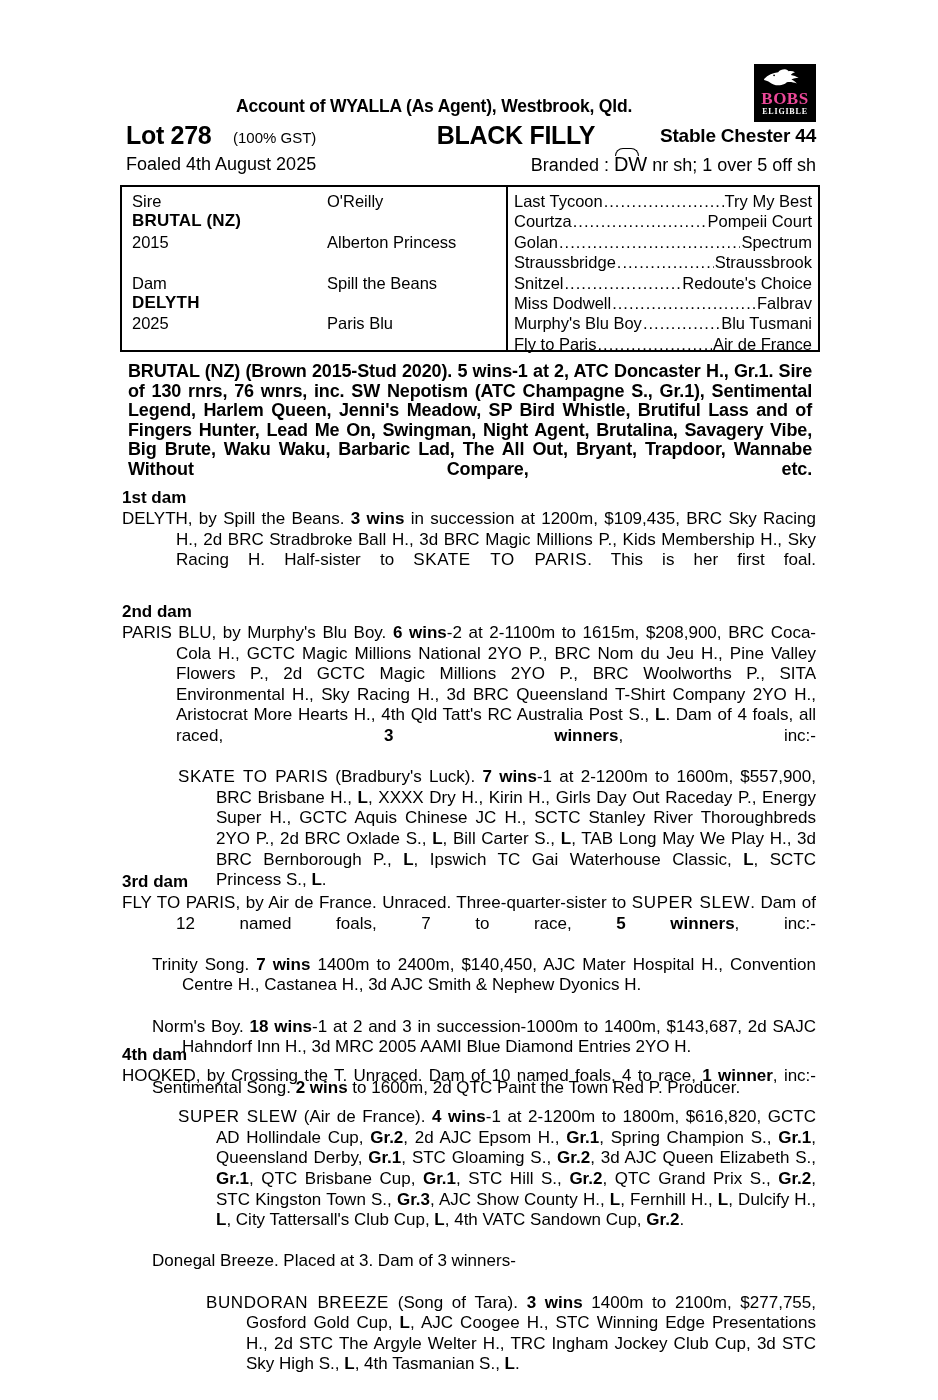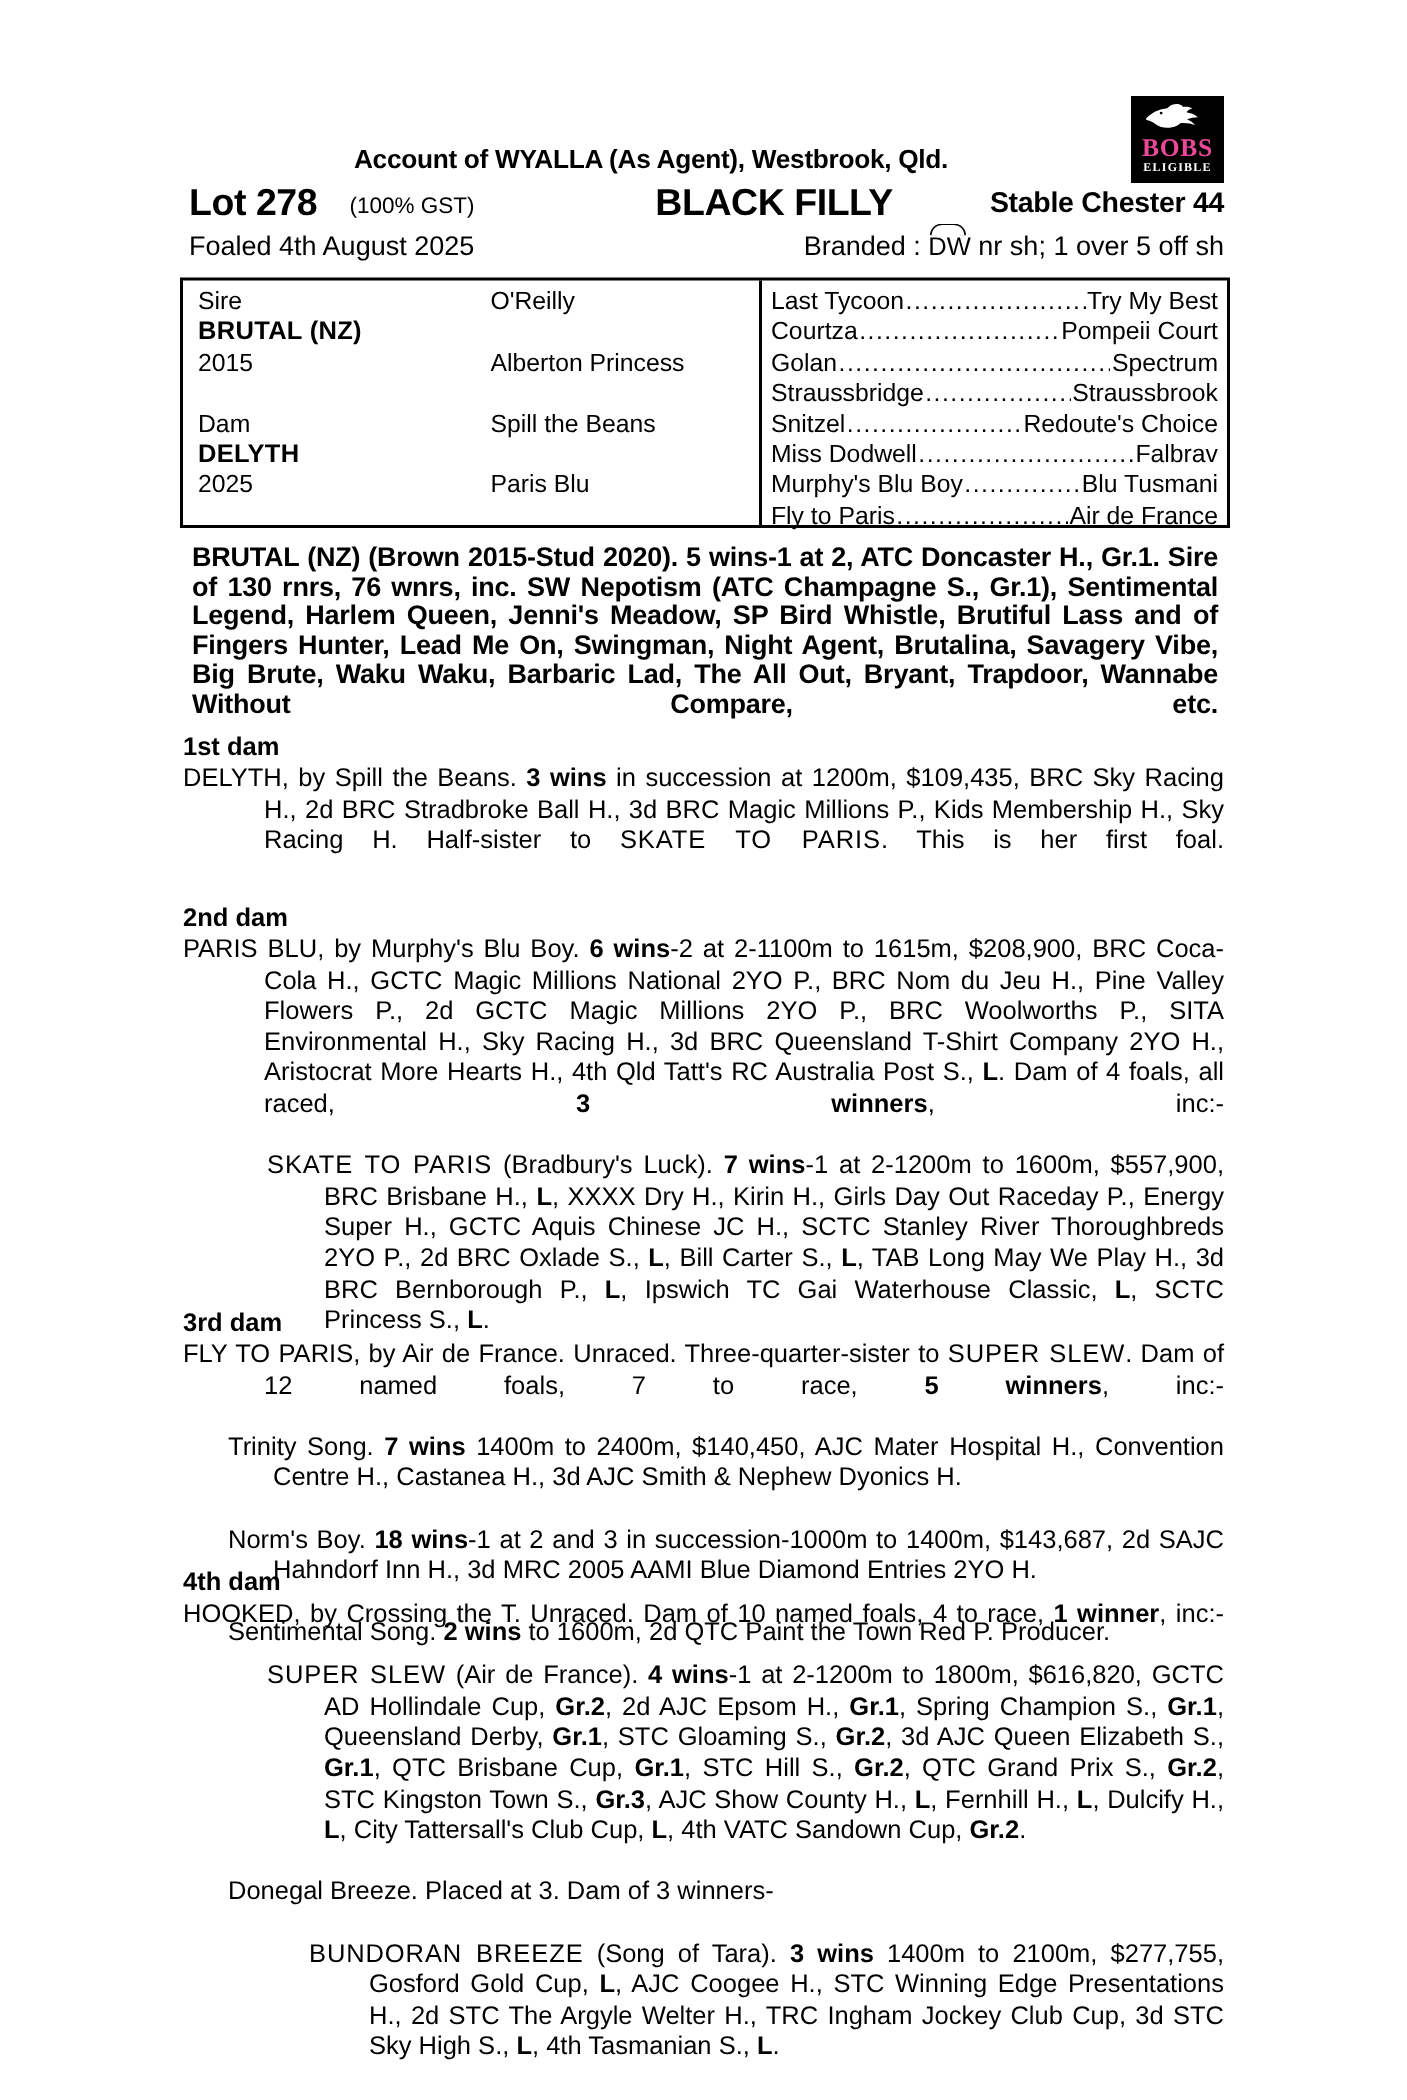--- a/index.html
+++ b/index.html
@@ -128,21 +128,21 @@
   .branded {
     position: absolute;
     right: 0; top: 0;
     font-size: 18px;
     line-height: 24px;
     white-space: nowrap;
   }
   .brandmark {
     position: relative;
     display: inline-block;
-    font-size: 17px;
+    font-size: 20px;
   }
   .brandmark .arc {
     position: absolute;
     left: 1px;
     top: -4px;
     width: 22px;
     height: 7px;
     border-top: 1.4px solid #000;
     border-left: 1.4px solid #000;
     border-right: 1.4px solid #000;

